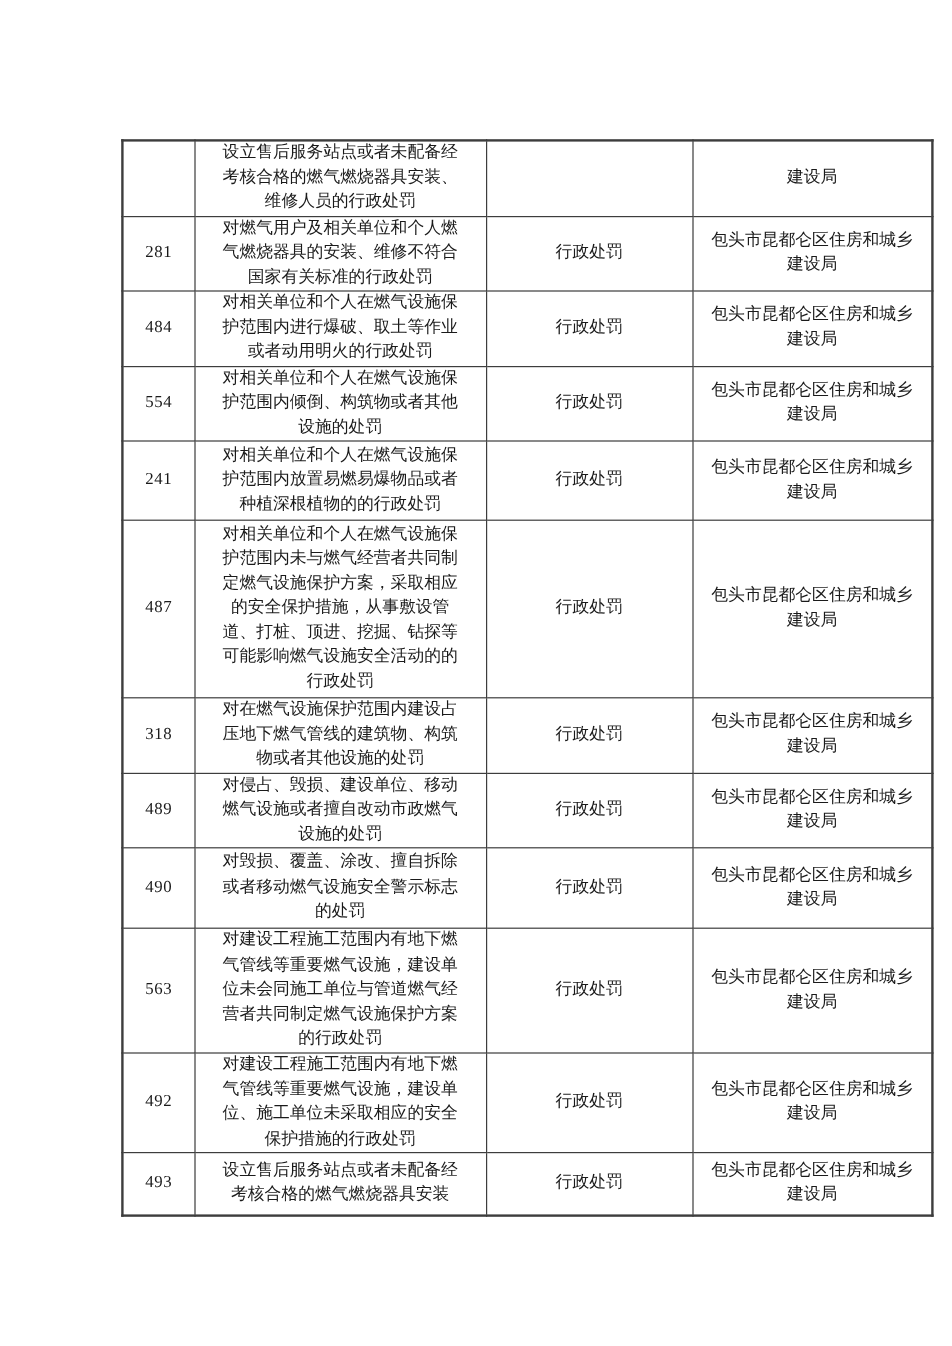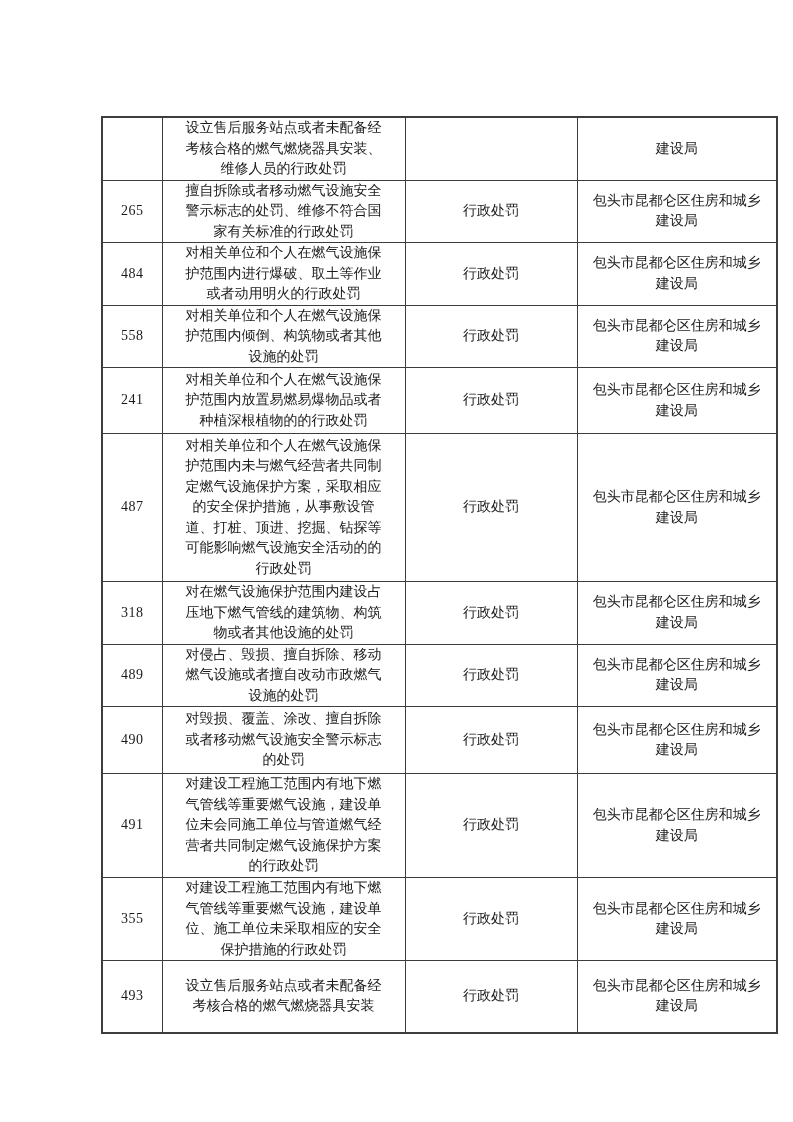--- a/index.html
+++ b/index.html
@@ -49,41 +49,41 @@
         <td class="num"></td>
         <td>
             <div class="inner desc">设立售后服务站点或者未配备经考核合格的燃气燃烧器具安装、维修人员的行政处罚</div>
           </td>
         <td></td>
         <td>
             <div class="inner dept">建设局</div>
           </td>
       </tr>
       <tr style="height:62px">
-        <td class="num">265</td>
+        <td class="num">281</td>
         <td>
-            <div class="inner desc">擅自拆除或者移动燃气设施安全警示标志的处罚、维修不符合国家有关标准的行政处罚</div>
+            <div class="inner desc">对燃气用户及相关单位和个人燃气燃烧器具的安装、维修不符合国家有关标准的行政处罚</div>
           </td>
         <td>行政处罚</td>
         <td>
             <div class="inner dept">包头市昆都仑区住房和城乡建设局</div>
           </td>
       </tr>
       <tr style="height:62px">
         <td class="num">484</td>
         <td>
             <div class="inner desc">对相关单位和个人在燃气设施保护范围内进行爆破、取土等作业或者动用明火的行政处罚</div>
           </td>
         <td>行政处罚</td>
         <td>
             <div class="inner dept">包头市昆都仑区住房和城乡建设局</div>
           </td>
       </tr>
       <tr style="height:62px">
-        <td class="num">558</td>
+        <td class="num">554</td>
         <td>
             <div class="inner desc">对相关单位和个人在燃气设施保护范围内倾倒、构筑物或者其他设施的处罚</div>
           </td>
         <td>行政处罚</td>
         <td>
             <div class="inner dept">包头市昆都仑区住房和城乡建设局</div>
           </td>
       </tr>
       <tr style="height:66px">
         <td class="num">241</td>
@@ -111,58 +111,58 @@
             <div class="inner desc">对在燃气设施保护范围内建设占压地下燃气管线的建筑物、构筑物或者其他设施的处罚</div>
           </td>
         <td>行政处罚</td>
         <td>
             <div class="inner dept">包头市昆都仑区住房和城乡建设局</div>
           </td>
       </tr>
       <tr style="height:62px">
         <td class="num">489</td>
         <td>
-            <div class="inner desc">对侵占、毁损、擅自拆除、移动燃气设施或者擅自改动市政燃气设施的处罚</div>
+            <div class="inner desc">对侵占、毁损、建设单位、移动燃气设施或者擅自改动市政燃气设施的处罚</div>
           </td>
         <td>行政处罚</td>
         <td>
             <div class="inner dept">包头市昆都仑区住房和城乡建设局</div>
           </td>
       </tr>
       <tr style="height:67px">
         <td class="num">490</td>
         <td>
             <div class="inner desc">对毁损、覆盖、涂改、擅自拆除或者移动燃气设施安全警示标志的处罚</div>
           </td>
         <td>行政处罚</td>
         <td>
             <div class="inner dept">包头市昆都仑区住房和城乡建设局</div>
           </td>
       </tr>
       <tr style="height:104px">
-        <td class="num">491</td>
+        <td class="num">563</td>
         <td>
             <div class="inner desc">对建设工程施工范围内有地下燃气管线等重要燃气设施，建设单位未会同施工单位与管道燃气经营者共同制定燃气设施保护方案的行政处罚</div>
           </td>
         <td>行政处罚</td>
         <td>
             <div class="inner dept">包头市昆都仑区住房和城乡建设局</div>
           </td>
       </tr>
       <tr style="height:82px">
-        <td class="num">355</td>
+        <td class="num">492</td>
         <td>
             <div class="inner desc">对建设工程施工范围内有地下燃气管线等重要燃气设施，建设单位、施工单位未采取相应的安全保护措施的行政处罚</div>
           </td>
         <td>行政处罚</td>
         <td>
             <div class="inner dept">包头市昆都仑区住房和城乡建设局</div>
           </td>
       </tr>
-      <tr style="height:72px">
+      <tr style="height:52px">
         <td class="num">493</td>
         <td>
             <div class="inner desc">设立售后服务站点或者未配备经考核合格的燃气燃烧器具安装</div>
           </td>
         <td>行政处罚</td>
         <td>
             <div class="inner dept">包头市昆都仑区住房和城乡建设局</div>
           </td>
       </tr>
     </tbody>

